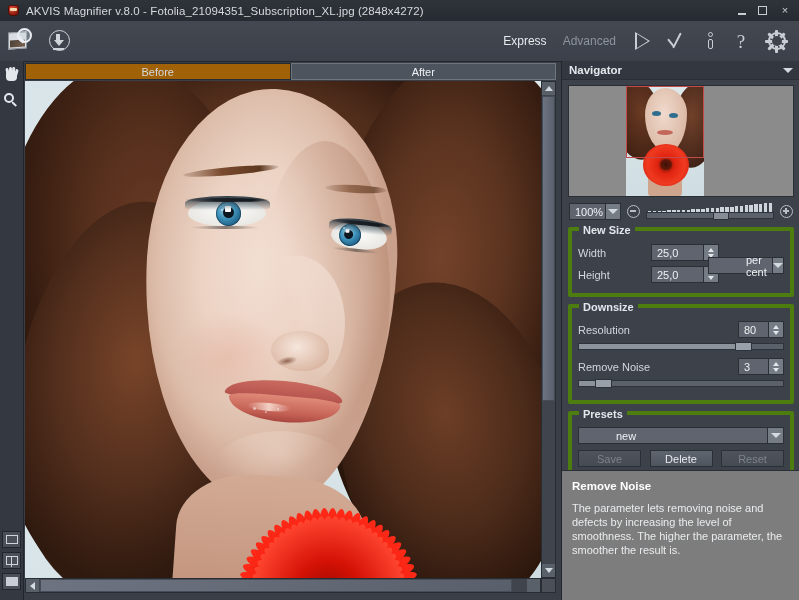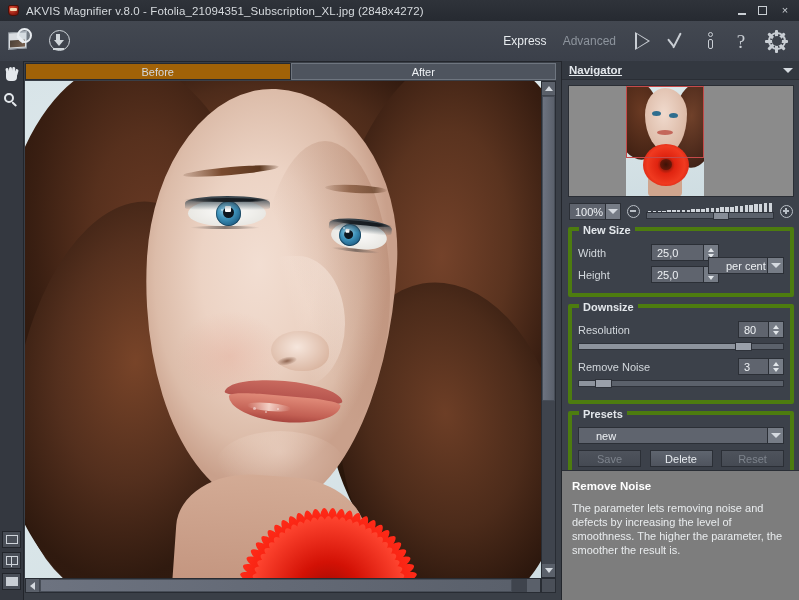--- a/index.html
+++ b/index.html
@@ -212,21 +212,21 @@
   .caret.down{border-left:4px solid transparent;border-right:4px solid transparent;border-top:5px solid #d5dae0;}
   .caret.left{border-top:4px solid transparent;border-bottom:4px solid transparent;border-right:5px solid #d5dae0;}
   .corner{position:absolute;left:541px;top:578px;width:15px;height:15px;background:#4a4f58;
      border:1px solid #282c33;box-sizing:border-box;}
 
   
   .right{position:absolute;left:561px;top:61px;width:238px;height:539px;background:#3c414a;
          border-left:1px solid #23262c;}
   .pan-head{height:18px;background:#333840;border-bottom:1px solid #2a2e35;
             display:flex;align-items:center;padding:0 7px;}
-  .pan-head .t{font-size:11.5px;font-weight:bold;color:#e4e8ec;text-decoration:underline;}
+  .pan-head .t{font-size:11.5px;font-weight:bold;color:#e4e8ec;}
   .pan-head .ch{margin-left:auto;}
   .navbox{margin:5px 6px 0 6px;height:110px;background:#8b8b8b;border:1px solid #2a2e35;
           position:relative;overflow:hidden;}
   .nav-img{position:absolute;left:57px;top:0;width:78px;height:110px;overflow:hidden;
            background:linear-gradient(175deg,#dce8ea,#cfdde2);}
   .nav-hair-l{position:absolute;left:-12px;top:-6px;width:48px;height:80px;
      background:radial-gradient(ellipse at 60% 40%,#6a3a23,#34190e);border-radius:50%;transform:rotate(-8deg);}
   .nav-hair-r{position:absolute;right:-14px;top:-4px;width:46px;height:86px;
      background:radial-gradient(ellipse at 40% 40%,#70412a,#301710);border-radius:50%;transform:rotate(7deg);}
   .nav-face{position:absolute;left:19px;top:2px;width:42px;height:64px;
@@ -266,21 +266,21 @@
   .row .name{font-size:11px;color:#d2d7dc;width:73px;flex:0 0 auto;}
   .spin{width:68px;height:17px;background:#5f646e;border:1px solid #2b2f36;box-sizing:border-box;
         display:flex;align-items:center;}
   .spin .v{font-size:11px;color:#eef1f4;padding-left:5px;}
   .spin .btns{margin-left:auto;width:14px;height:15px;background:#767c86;border-left:1px solid #2b2f36;
         display:flex;flex-direction:column;align-items:center;justify-content:center;gap:2px;}
   .mini-up{border-left:3px solid transparent;border-right:3px solid transparent;border-bottom:4px solid #e2e6ea;}
   .mini-dn{border-left:3px solid transparent;border-right:3px solid transparent;border-top:4px solid #e2e6ea;}
   .sel{height:17px;background:#5f646e;border:1px solid #2b2f36;box-sizing:border-box;
        display:flex;align-items:center;}
-  .sel .v{font-size:11px;color:#eef1f4;padding-left:17px;}
+  .sel .v{font-size:11px;color:#eef1f4;padding-left:5px;margin-left:32px;}
   .sel .ar{margin-left:auto;width:15px;height:15px;background:#767c86;border-left:1px solid #2b2f36;
       display:flex;align-items:center;justify-content:center;}
   .unit{font-size:11px;color:#d2d7dc;margin-left:6px;}
   .slider{position:relative;height:9px;margin:1px 0 6px 0;}
   .strack{position:absolute;left:0;top:1px;width:100%;height:7px;background:#5b616b;
      border:1px solid #2e323a;box-sizing:border-box;}
   .sfill{position:absolute;left:1px;top:2px;height:5px;background:#8d939d;}
   .sthumb{position:absolute;top:0;width:17px;height:9px;background:#9aa0aa;border:1px solid #2e323a;
      box-sizing:border-box;}
   .btnrow{display:flex;justify-content:space-between;margin-top:6px;}

